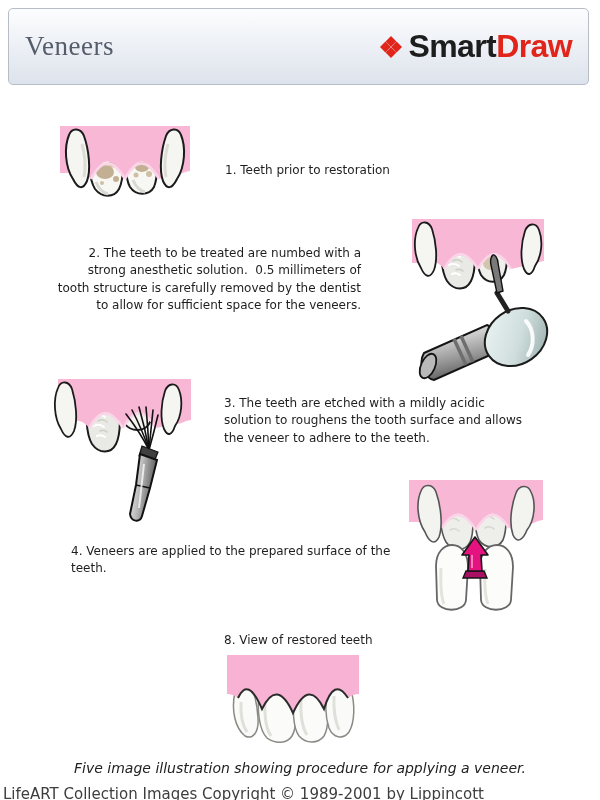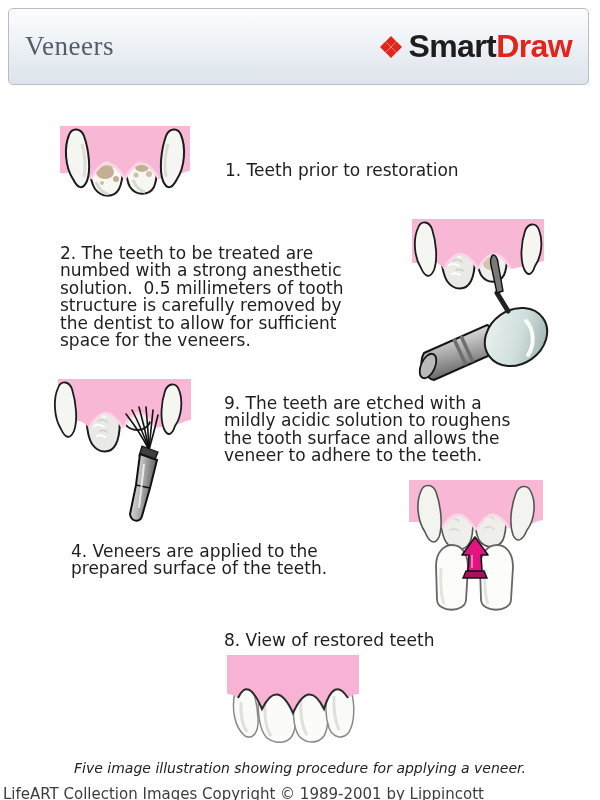--- a/index.html
+++ b/index.html
@@ -14,24 +14,24 @@
           padding:0 16px;box-sizing:border-box;}
   .title{margin:0;font-family:"Liberation Serif","DejaVu Serif",serif;
          font-size:27px;font-weight:400;color:#555c6a;letter-spacing:.5px;}
   .logo{display:flex;align-items:center;gap:5px;}
   .logo-text{font-family:"Liberation Sans",sans-serif;font-weight:700;
              font-size:32px;letter-spacing:-.6px;}
   .logo-smart{color:#1d1d1d;}
   .logo-draw{color:#e1251b;}
 
   
-  .step-text{position:absolute;margin:0;font-size:17px;line-height:17.4px;
+  .step-text{position:absolute;margin:0;font-size:12px;line-height:17.4px;
              white-space:pre-wrap;color:#1e1e1e;}
   #text1{left:225px;top:162px;width:330px;}
-  #text2{left:60px;top:245px;width:307px;}
+  #text2{left:54px;top:245px;width:307px;text-align:right;}
   #text3{left:224px;top:395px;width:304px;}
   #text4{left:71px;top:543px;width:324px;}
   #text5{left:224px;top:632px;width:300px;}
 
   
   .illus{position:absolute;margin:0;padding:0;line-height:0;}
   #illus1{left:52px;top:122px;}
   #illus2{left:398px;top:213px;}
   #illus3{left:36px;top:374px;}
   #illus4{left:403px;top:476px;}
@@ -188,21 +188,21 @@
           <path d="M113,76 Q115,55 117,36"></path>
           <path d="M113,76 Q118,58 122,41"></path>
       </g>
 
       <path d="M106,72 L122,78 L118,88 L103,82 Z" fill="#3f3f3f" stroke="#111" stroke-width="1.2"></path>
       <path d="M104,80 L121,86 L114,114 L106,142 C104,149 95,148 94,140 L100,111 Z" fill="url(#d3metal)" stroke="#111" stroke-width="2"></path>
       <path d="M100,111 L114,114" stroke="#111" stroke-width="1.5"></path>
       <path d="M108,90 L103,134" stroke="#f4f4f4" stroke-width="2" opacity=".85"></path>
     </svg>
   </figure>
-  <p class="step-text" id="text3">9. The teeth are etched with a mildly acidic solution to roughens the tooth surface and allows the veneer to adhere to the teeth.</p>
+  <p class="step-text" id="text3">3. The teeth are etched with a mildly acidic solution to roughens the tooth surface and allows the veneer to adhere to the teeth.</p>
 
   <p class="step-text" id="text4">4. Veneers are applied to the prepared surface of the teeth.</p>
   <figure class="illus" id="illus4">
     <svg width="152" height="144" viewBox="0 0 152 144">
 
       <path d="M40,22 C36,36 37,56 43,66 C50,76 62,76 67,66 C71,57 71,38 67,20 C58,12 46,12 40,22 Z" fill="#eeeeea" stroke="#555" stroke-width="1.6"></path>
       <g fill="none" stroke="#d8d8d2" stroke-width="1.6" stroke-linecap="round">
         <path d="M46,34 q5,-3 9,1"></path>
           <path d="M45,44 q6,-4 11,1"></path>
           <path d="M47,54 q5,-3 9,1"></path>

